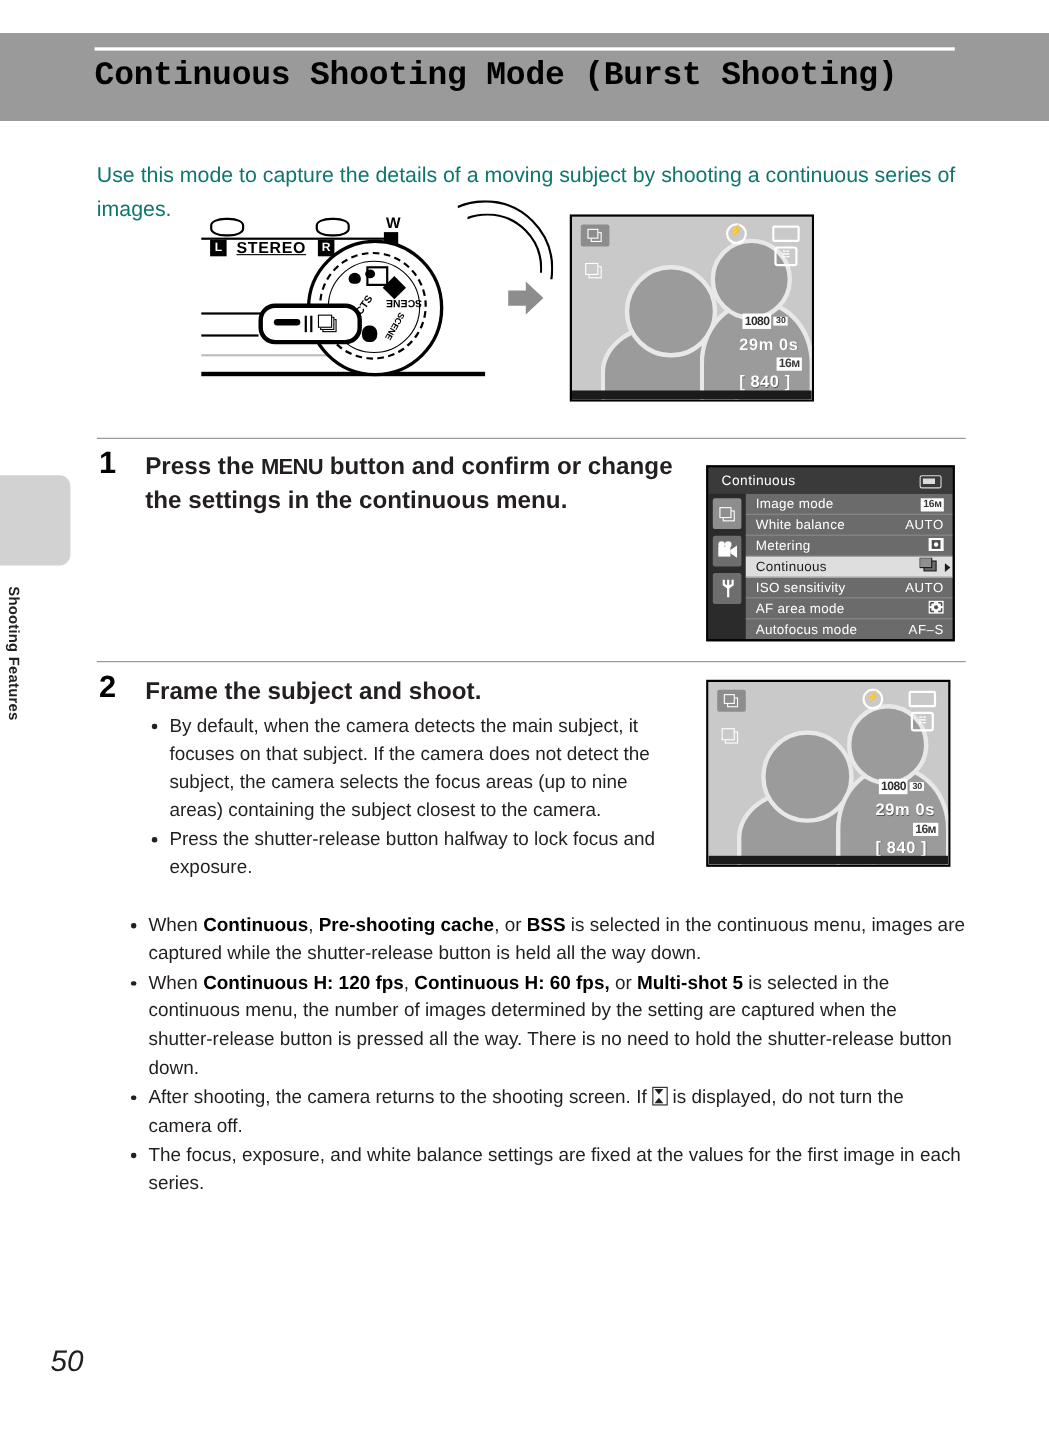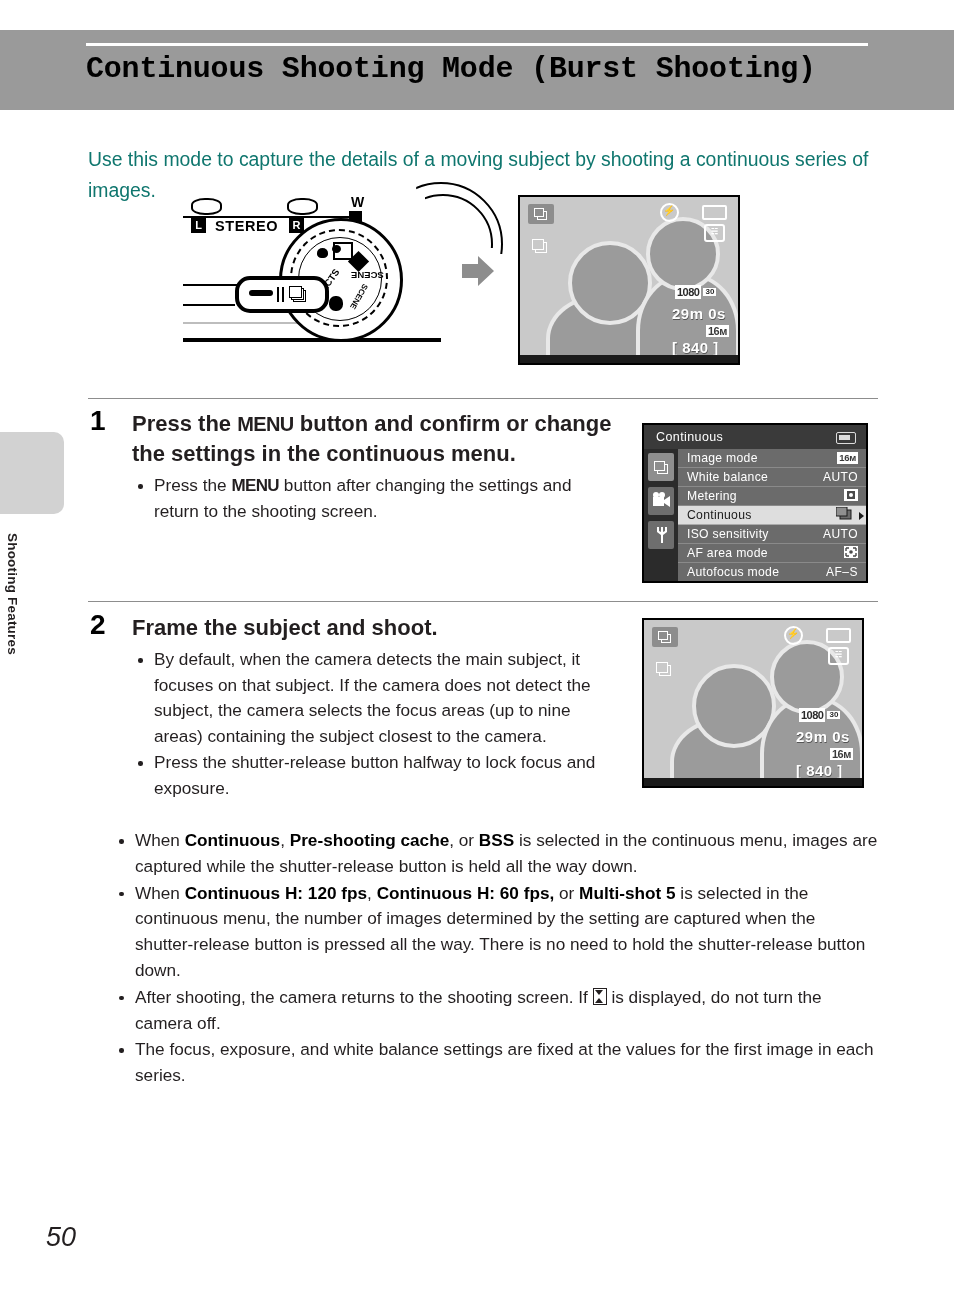--- a/index.html
+++ b/index.html
@@ -622,21 +622,21 @@
     <div class="cam-line" style="left:0;top:18px;width:178px;height:2px;"></div>
     <div class="cam-line" style="left:0;top:86px;width:60px;height:2px;"></div>
     <div class="cam-line" style="left:0;top:106px;width:52px;height:2px;"></div>
     <div class="cam-line" style="left:0;top:124px;width:160px;height:2px;background:#bdbdbd;"></div>
     <div class="cam-line" style="left:0;top:140px;width:258px;height:4px;"></div>
     <div class="cam-line" style="left:138px;top:86px;width:40px;height:2px;"></div>
     <div class="cam-line" style="left:150px;top:106px;width:28px;height:2px;"></div>
 
     <div class="mic-oval" style="left:8px;top:0px;"></div>
     <div class="lr-box" style="left:8px;top:20px;">L</div>
-    <div class="stereo-txt" style="left:32px;top:20px;">STEREO</div>
+    <div class="stereo-txt" style="left:32px;top:20px;text-decoration:underline;">STEREO</div>
     <div class="mic-oval" style="left:104px;top:0px;"></div>
     <div class="lr-box" style="left:106px;top:20px;">R</div>
 
     <div class="w-txt" style="left:168px;top:-4px;">W</div>
     <div class="w-icon" style="left:166px;top:13px;"></div>
 
     <div class="lens-arc"></div>
     <div class="lens-arc2"></div>
 
     <div class="dial-outer">
@@ -707,23 +707,20 @@
 </div>
 
 <div class="hrule" style="top:398px;"></div>
 
 <div class="step-num" style="left:90px;top:405px;">1</div>
 <div class="step-head" style="left:132px;top:409px;width:480px;">
   <span>Press the </span><span class="menu-word">MENU</span><span> button and confirm or change the settings in the continuous menu.</span>
 </div>
 
 <div class="bullets" style="left:132px;top:473px;width:480px;">
-  <div class="bl">
-    <span>Press the </span><span class="menu-word" style="font-size:17px;">MENU</span><span> button after changing the settings and return to the shooting screen.</span>
-  </div>
 </div>
 
 <div class="menu-screen">
   <div class="ms-title">Continuous</div>
   <div class="ms-batt"></div>
 
   <div class="ms-tabs">
     <div class="ms-tab sel" style="top:4px;">
       <div class="mini-burst" style="left:6px;top:8px;width:15px;height:13px;">
         <i style="left:3px;top:3px;width:11px;height:10px;border:1.4px solid #fff;background:#8e8e8e;"></i>

